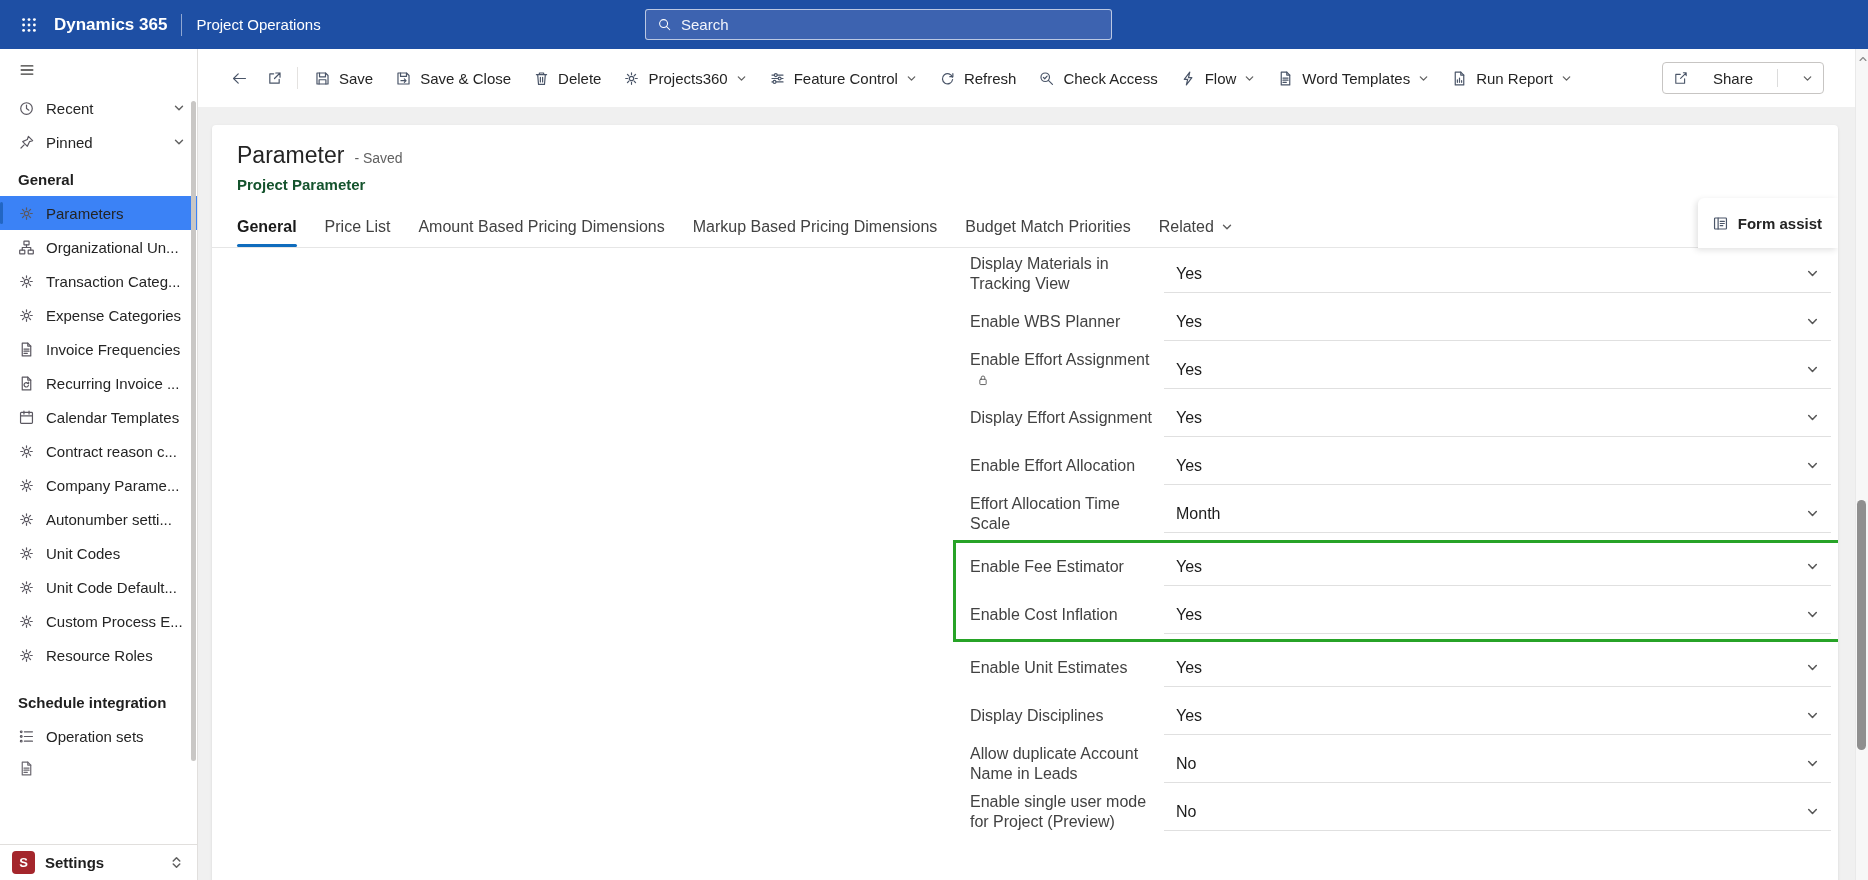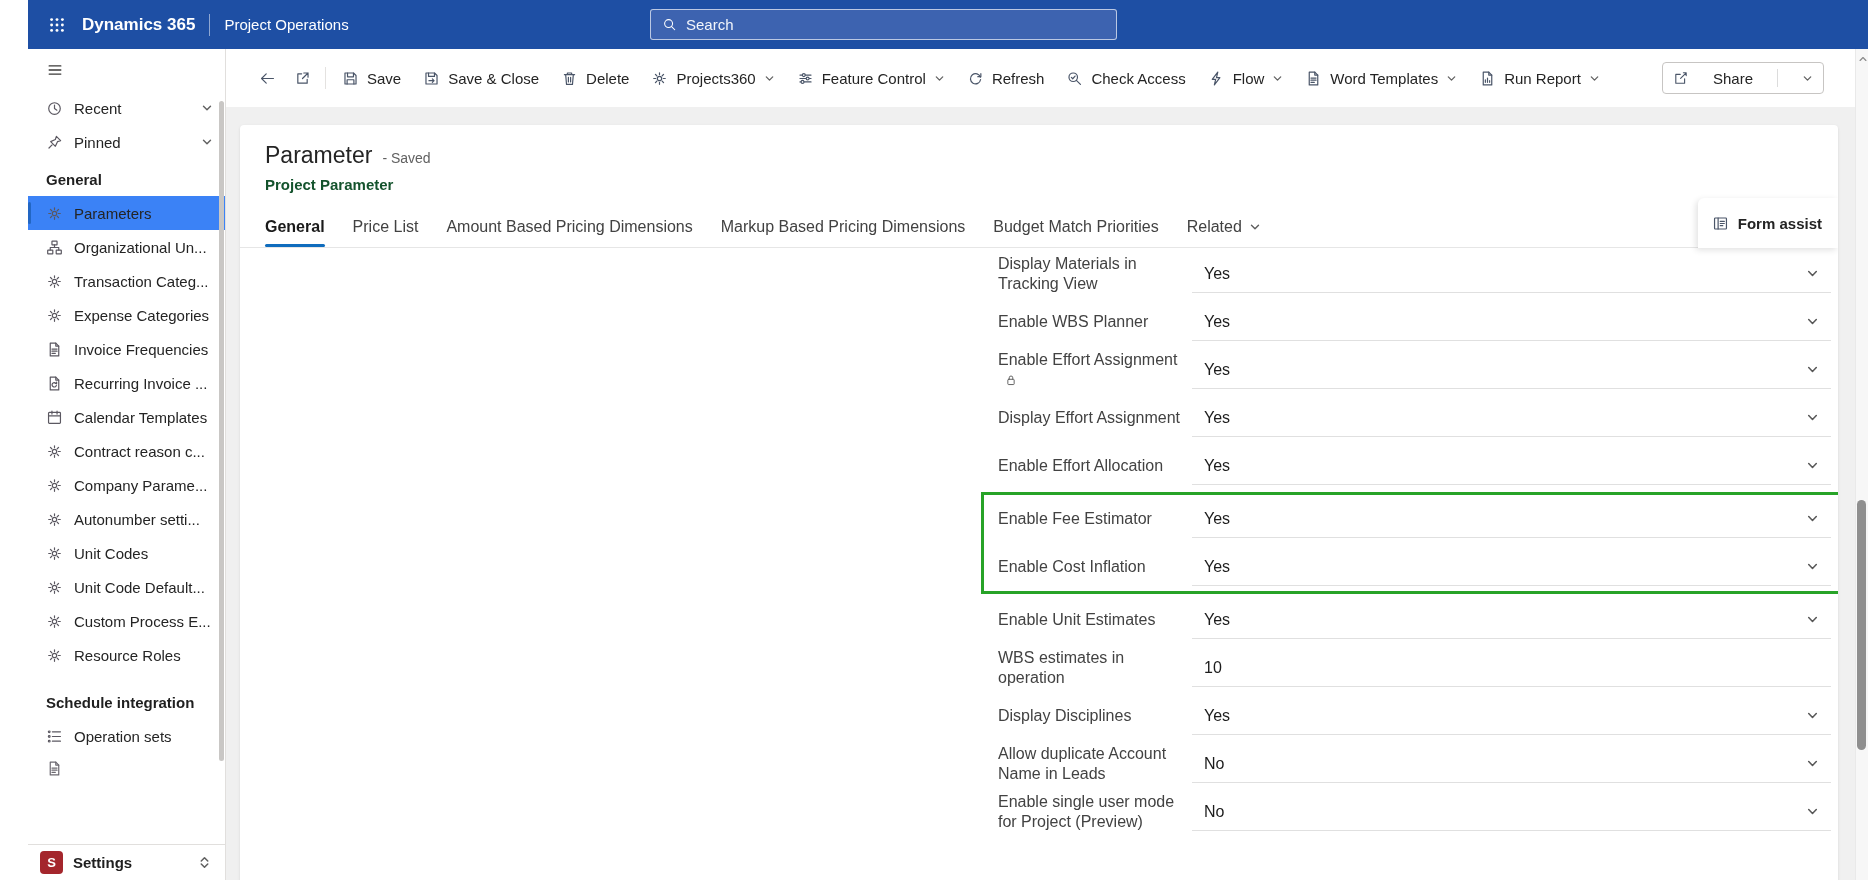--- a/index.html
+++ b/index.html
@@ -1,28 +1,28 @@
 <!DOCTYPE html>
 <html><head>
 <meta charset="utf-8">
 <style>
   * { margin:0; padding:0; box-sizing:border-box; }
   html,body { width:1868px; height:880px; overflow:hidden; background:#fff;
     font-family:"Liberation Sans","DejaVu Sans",sans-serif; }
-  .app { width:1868px; height:880px; display:flex; flex-direction:column;padding-left:28px; }
+  .app { width:1868px; height:880px; display:flex; flex-direction:column; }
 
   
   .topbar { height:49px; background:#1e4fa4; display:flex; align-items:center;
     color:#fff; padding:0 6px 0 10px; position:relative; flex-shrink:0; }
   .tb-waffle { width:38px; height:38px; display:flex; align-items:center; justify-content:center;
     border-radius:4px; cursor:pointer; }
   .tb-app { font-size:17px; font-weight:700; margin-left:6px; white-space:nowrap; }
   .tb-div { width:1px; height:22px; background:rgba(255,255,255,.5); margin:0 14px; }
   .tb-area { font-size:15px; white-space:nowrap; }
-  .tb-search { position:absolute; left:622px; top:9px; width:467px; height:31px;
+  .tb-search { position:absolute; left:645px; top:9px; width:467px; height:31px;
     background:#3d63b0; border:1px solid rgba(255,255,255,.65); border-radius:3px;
     display:flex; align-items:center; gap:9px; padding:0 11px; cursor:text; }
   .tb-search span { font-size:15px; color:#f2f5fb; }
   .tb-right { margin-left:auto; display:flex; align-items:center; gap:4px; }
   .tb-env { font-size:30px; letter-spacing:5px; font-weight:500; margin-right:20px; white-space:nowrap; }
   .tb-ibtn { width:38px; height:38px; display:flex; align-items:center; justify-content:center;
     border-radius:4px; cursor:pointer; color:#fff; }
   .tb-q { font-size:19px; font-weight:400; }
   .icon { fill:none; stroke:currentColor; stroke-width:1.4; stroke-linecap:round; stroke-linejoin:round; }
 
@@ -599,20 +599,29 @@
             <div class="frow">
               <div class="flabel">Enable Effort Allocation</div>
               <div class="finput">
                 <span>Yes</span>
                 <svg class="icon chev">
                     <use href="#sym-chev"></use>
                   </svg>
               </div>
             </div>
 
+            <div class="frow">
+              <div class="flabel">Effort Allocation Time Scale</div>
+              <div class="finput">
+                <span>Month</span>
+                <svg class="icon chev">
+                    <use href="#sym-chev"></use>
+                  </svg>
+              </div>
+            </div>
 
             <div class="hl-box">
               <div class="frow">
                 <div class="flabel">Enable Fee Estimator</div>
                 <div class="finput">
                   <span>Yes</span>
                   <svg class="icon chev">
                       <use href="#sym-chev"></use>
                     </svg>
                 </div>
@@ -631,26 +640,20 @@
             <div class="frow">
               <div class="flabel">Enable Unit Estimates</div>
               <div class="finput">
                 <span>Yes</span>
                 <svg class="icon chev">
                     <use href="#sym-chev"></use>
                   </svg>
               </div>
             </div>
 
-            <div class="frow">
-              <div class="flabel">WBS estimates in operation</div>
-              <div class="finput">
-                <span>10</span>
-              </div>
-            </div>
 
             <div class="frow">
               <div class="flabel">Display Disciplines</div>
               <div class="finput">
                 <span>Yes</span>
                 <svg class="icon chev">
                     <use href="#sym-chev"></use>
                   </svg>
               </div>
             </div>

